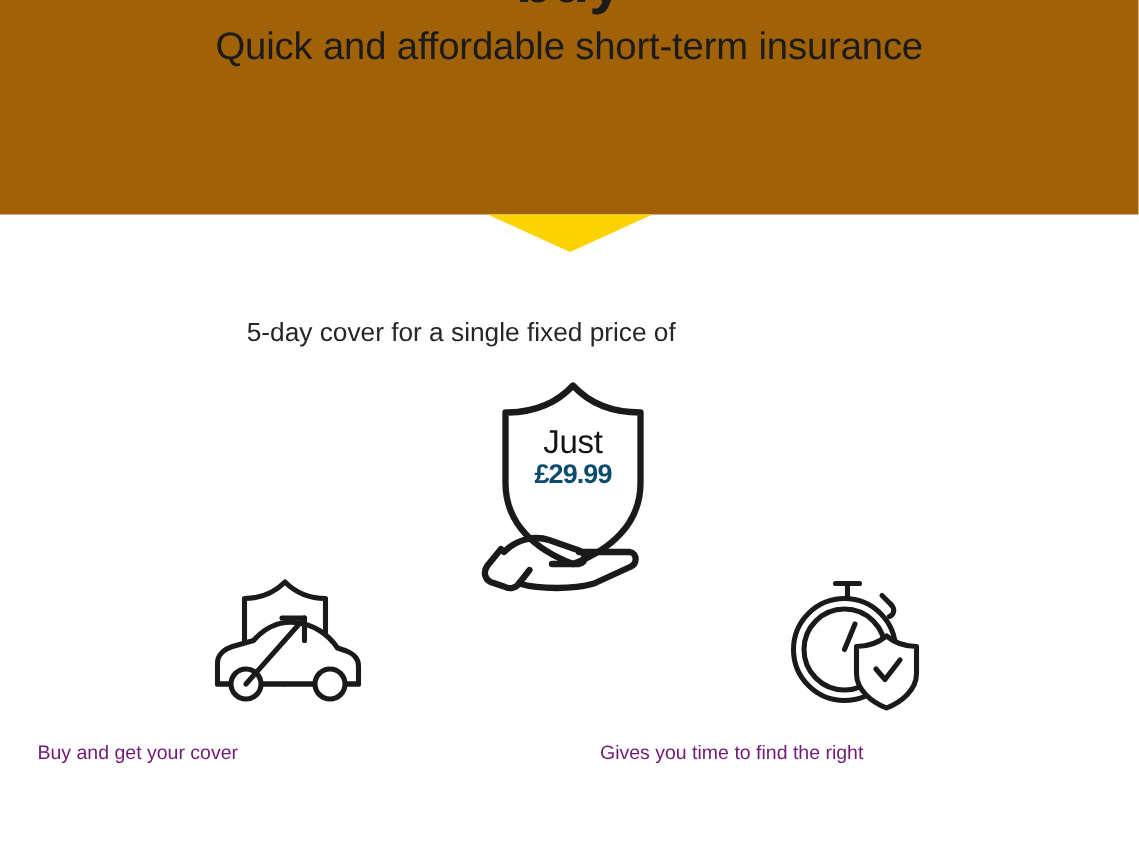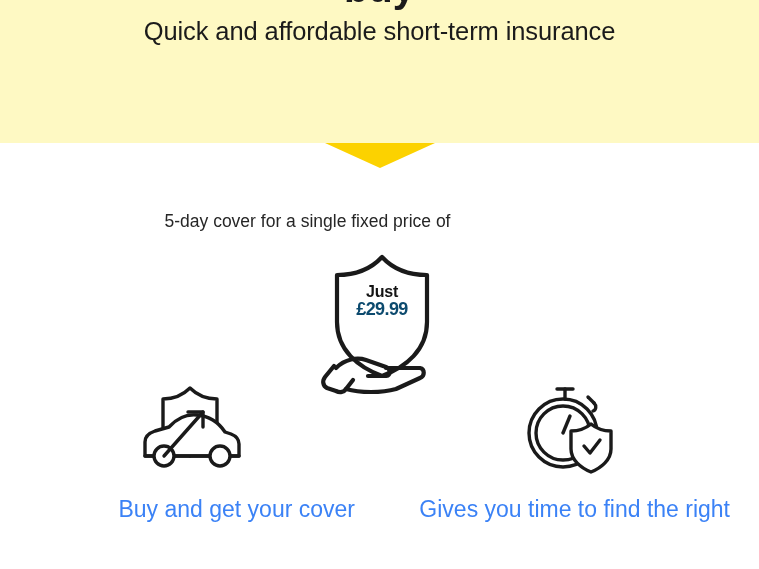--- a/index.html
+++ b/index.html
@@ -24,21 +24,21 @@
     background: #ffffff;
   }
 
   
   .banner {
     position: absolute;
     left: 0;
     top: 0;
     width: 759px;
     height: 143px;
-    background: #fef9c3;
+    background: #a16207;
   }
   .banner-headline {
     position: absolute;
     left: 0;
     top: 16px;
     width: 759px;
     text-align: center;
     font-size: 25.5px;
     font-weight: 400;
     letter-spacing: -0.1px;
@@ -97,22 +97,22 @@
     position: absolute;
     left: 312px;
     top: 283px;
     width: 140px;
     text-align: center;
     line-height: 1.08;
     pointer-events: none;
   }
   .price-just {
     display: block;
-    font-size: 16px;
-    font-weight: 700;
+    font-size: 22px;
+    font-weight: 400;
     color: #141414;
     letter-spacing: -0.2px;
   }
   .price-amount {
     display: block;
     font-size: 18px;
     font-weight: 700;
     color: #0c4a6e;
     letter-spacing: -0.6px;
   }
@@ -129,25 +129,25 @@
   .feature-icon {
     height: 95px;
     display: flex;
     align-items: center;
     justify-content: center;
   }
   .feature-icon svg { display: block; }
 
   .feature-text {
     margin-top: 18px;
-    text-align: right;
-    font-size: 23px;
+    text-align: left;
+    font-size: 13px;
     font-weight: 400;
     line-height: 1.45;
-    color: #3b82f6;
+    color: #701a75;
   }
   .feature-text span { display: block; }
 </style>
 </head>
 <body>
 
 <div class="promo-panel">
 
   <div class="banner">
     <div class="banner-clipped-line">buy</div>

